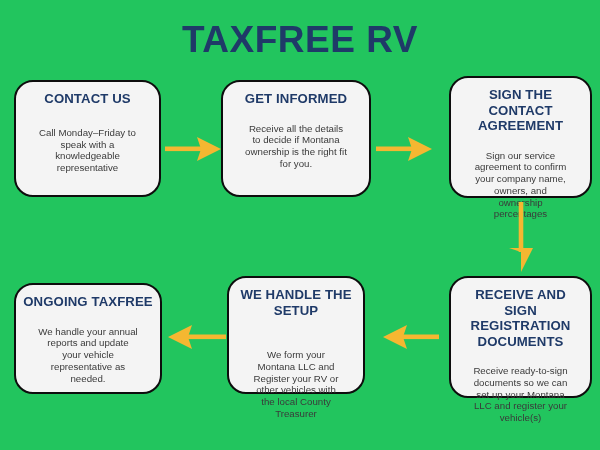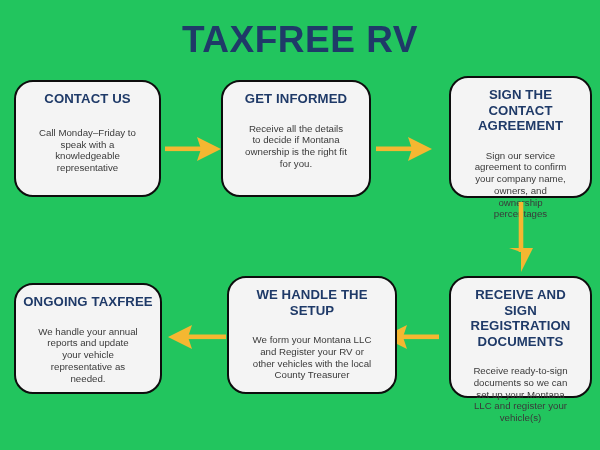--- a/index.html
+++ b/index.html
@@ -63,21 +63,21 @@
     margin: 14px;
   }
 
   
   #box-contact-us   { left: 14px;  top: 80px;  width: 147px; height: 117px; justify-content: space-between; }
   #box-get-informed { left: 221px; top: 80px;  width: 150px; height: 117px; }
   #box-sign-agreement { left: 449px; top: 76px; width: 143px; height: 122px; }
 
   
   #box-ongoing-support { left: 14px;  top: 283px; width: 148px; height: 111px; }
-  #box-we-handle-setup { left: 227px; top: 276px; width: 170px; height: 118px; }
+  #box-we-handle-setup { left: 227px; top: 276px; width: 138px; height: 118px; gap: 15px; }
   #box-receive-sign    { left: 449px; top: 276px; width: 143px; height: 122px; }
 
   
   .arrow {
     position: absolute;
   }
   .arrow svg { display: block; }
 
   #arrow-contact-to-informed  { left: 165px; top: 132px; }
   #arrow-informed-to-sign     { left: 376px; top: 132px; }

